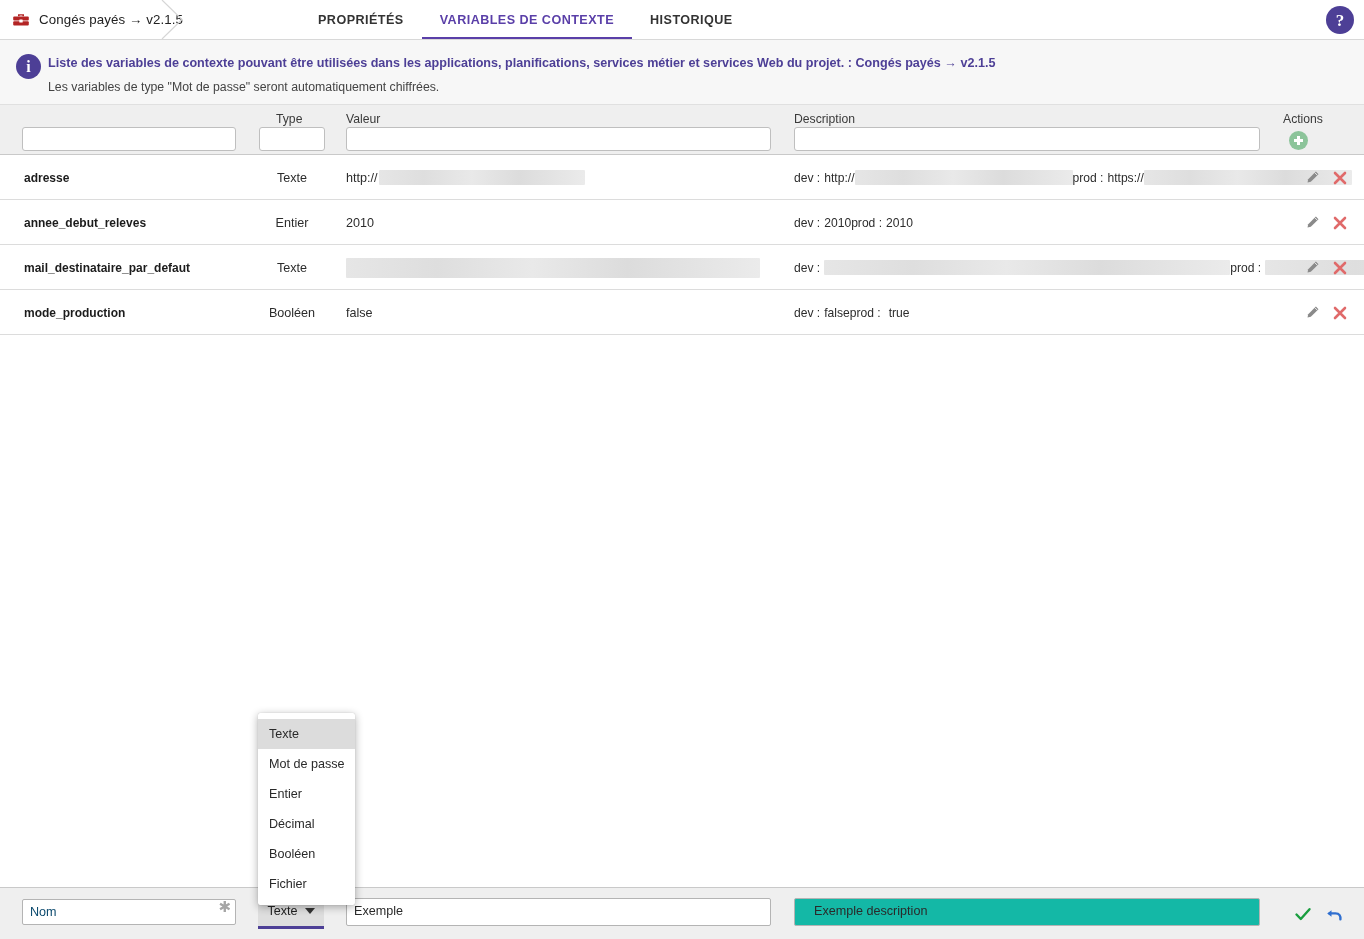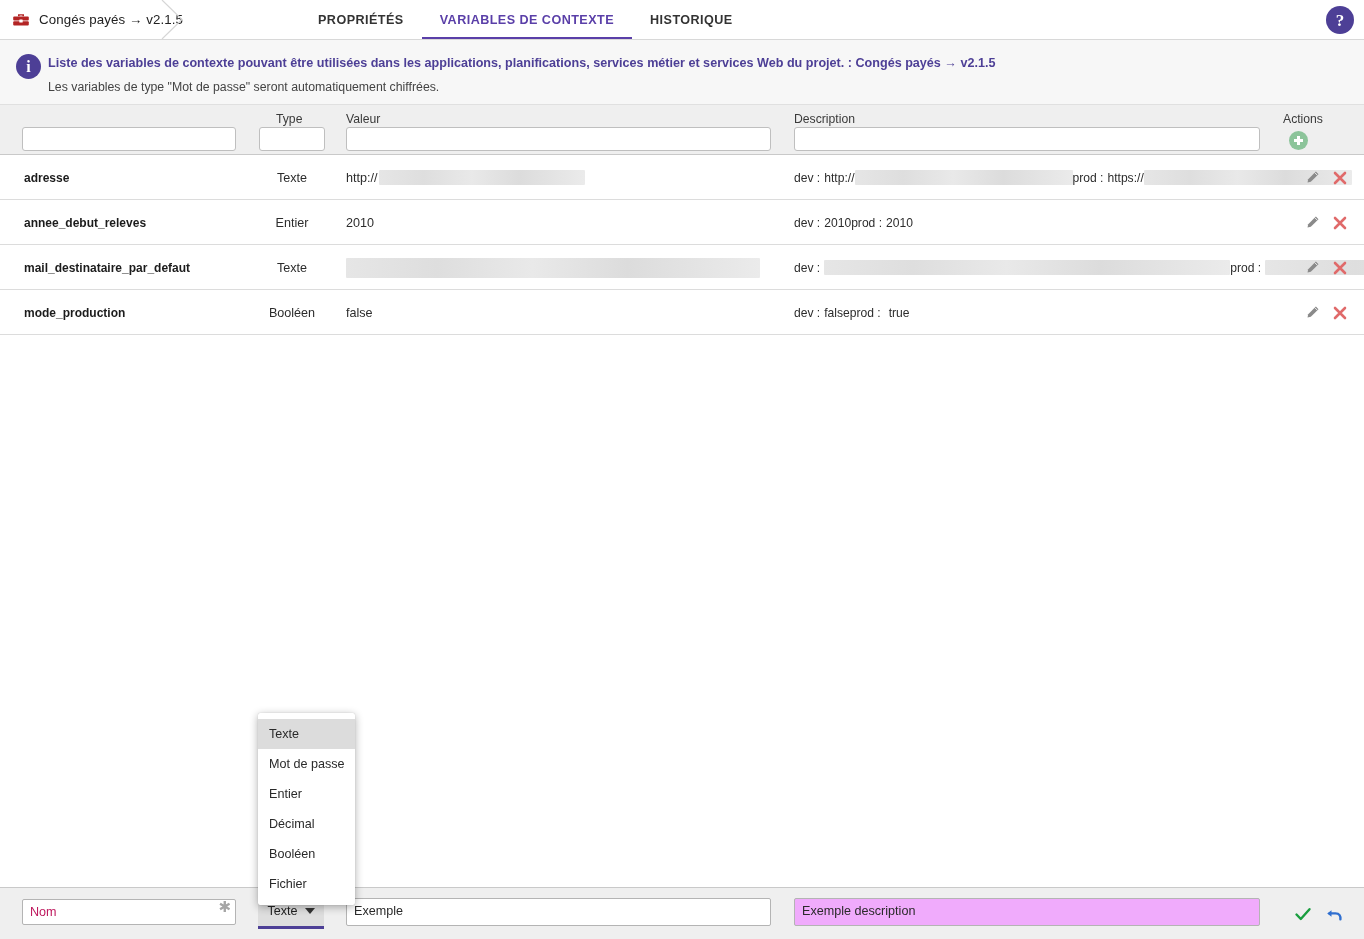--- a/index.html
+++ b/index.html
@@ -168,21 +168,21 @@
 
   
   .editbar {
     position:absolute; left:0; bottom:0; width:1364px; height:52px;
     background:#efefef; border-top:1px solid #c9c9c9;
   }
   .nom-wrap { position:absolute; left:22px; top:11px; width:214px; height:26px; }
   .nom-input {
     width:214px; height:26px; background:#fff; border:1px solid #b4b4b4;
     border-radius:2px; font-family:"Liberation Sans", sans-serif;
-    font-size:12.6px; color:#be185d; padding:2px 18px 2px 7px; outline:none;
+    font-size:12.6px; color:#0c4a6e; padding:2px 18px 2px 7px; outline:none;
   }
   .required-star {
     position:absolute; right:5px; top:-1px; color:#a5a5a5; font-size:15px;
     pointer-events:none; line-height:18px;
   }
   .type-btn {
     position:absolute; left:258px; top:7px; width:66px; height:34px;
     background:#dedede; display:flex; align-items:center; justify-content:center;
     gap:7px; cursor:pointer; font-size:12.6px; color:#222;
     border-bottom:3px solid #4d3f96;
@@ -192,23 +192,23 @@
     border-top:6px solid #333;
   }
   .val-ta {
     position:absolute; left:346px; top:10px; width:425px; height:28px;
     background:#fff; border:1px solid #b4b4b4; border-radius:2px;
     font-family:"Liberation Sans", sans-serif; font-size:12.6px; color:#2a2a2a;
     padding:5px 7px; outline:none; resize:none; overflow:hidden;
   }
   .desc-ta {
     position:absolute; left:794px; top:10px; width:466px; height:28px;
-    background:#f0abfc; border:1px solid #b4b4b4; border-radius:2px;
+    background:#14b8a6; border:1px solid #b4b4b4; border-radius:2px;
     font-family:"Liberation Sans", sans-serif; font-size:12.6px; color:#2a2a2a;
-    padding:5px 7px; outline:none; resize:none; overflow:hidden;
+    padding:5px 19px; outline:none; resize:none; overflow:hidden;
   }
   .edit-actions {
     position:absolute; right:20px; top:0; height:52px;
     display:flex; align-items:center; gap:13px;
   }
   .icon-check { width:18px; height:18px; cursor:pointer; display:block; }
   .icon-undo { width:19px; height:19px; cursor:pointer; display:block; }
 </style>
 </head>
 <body>

